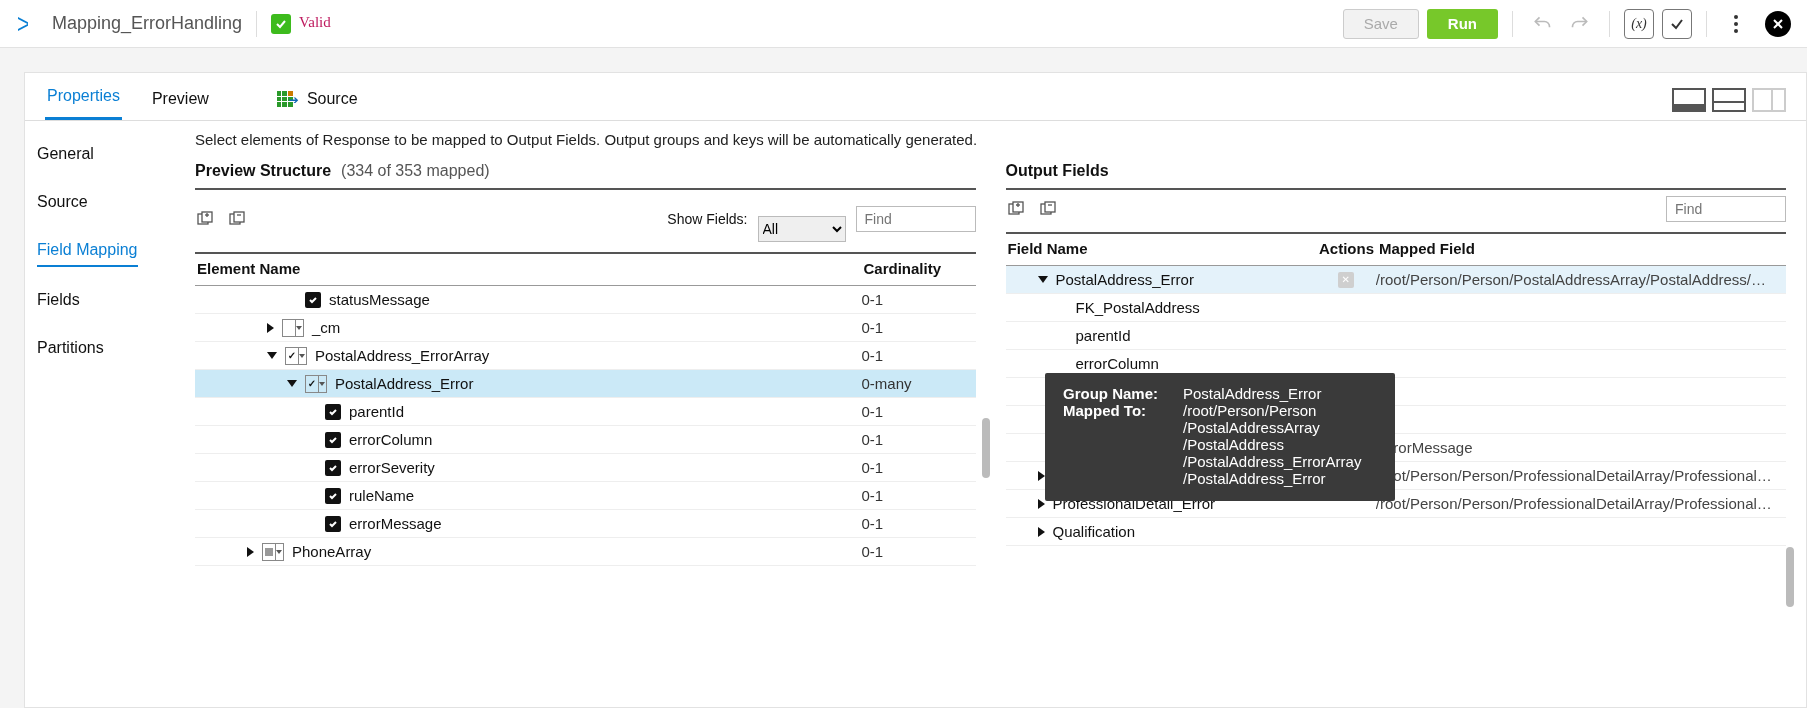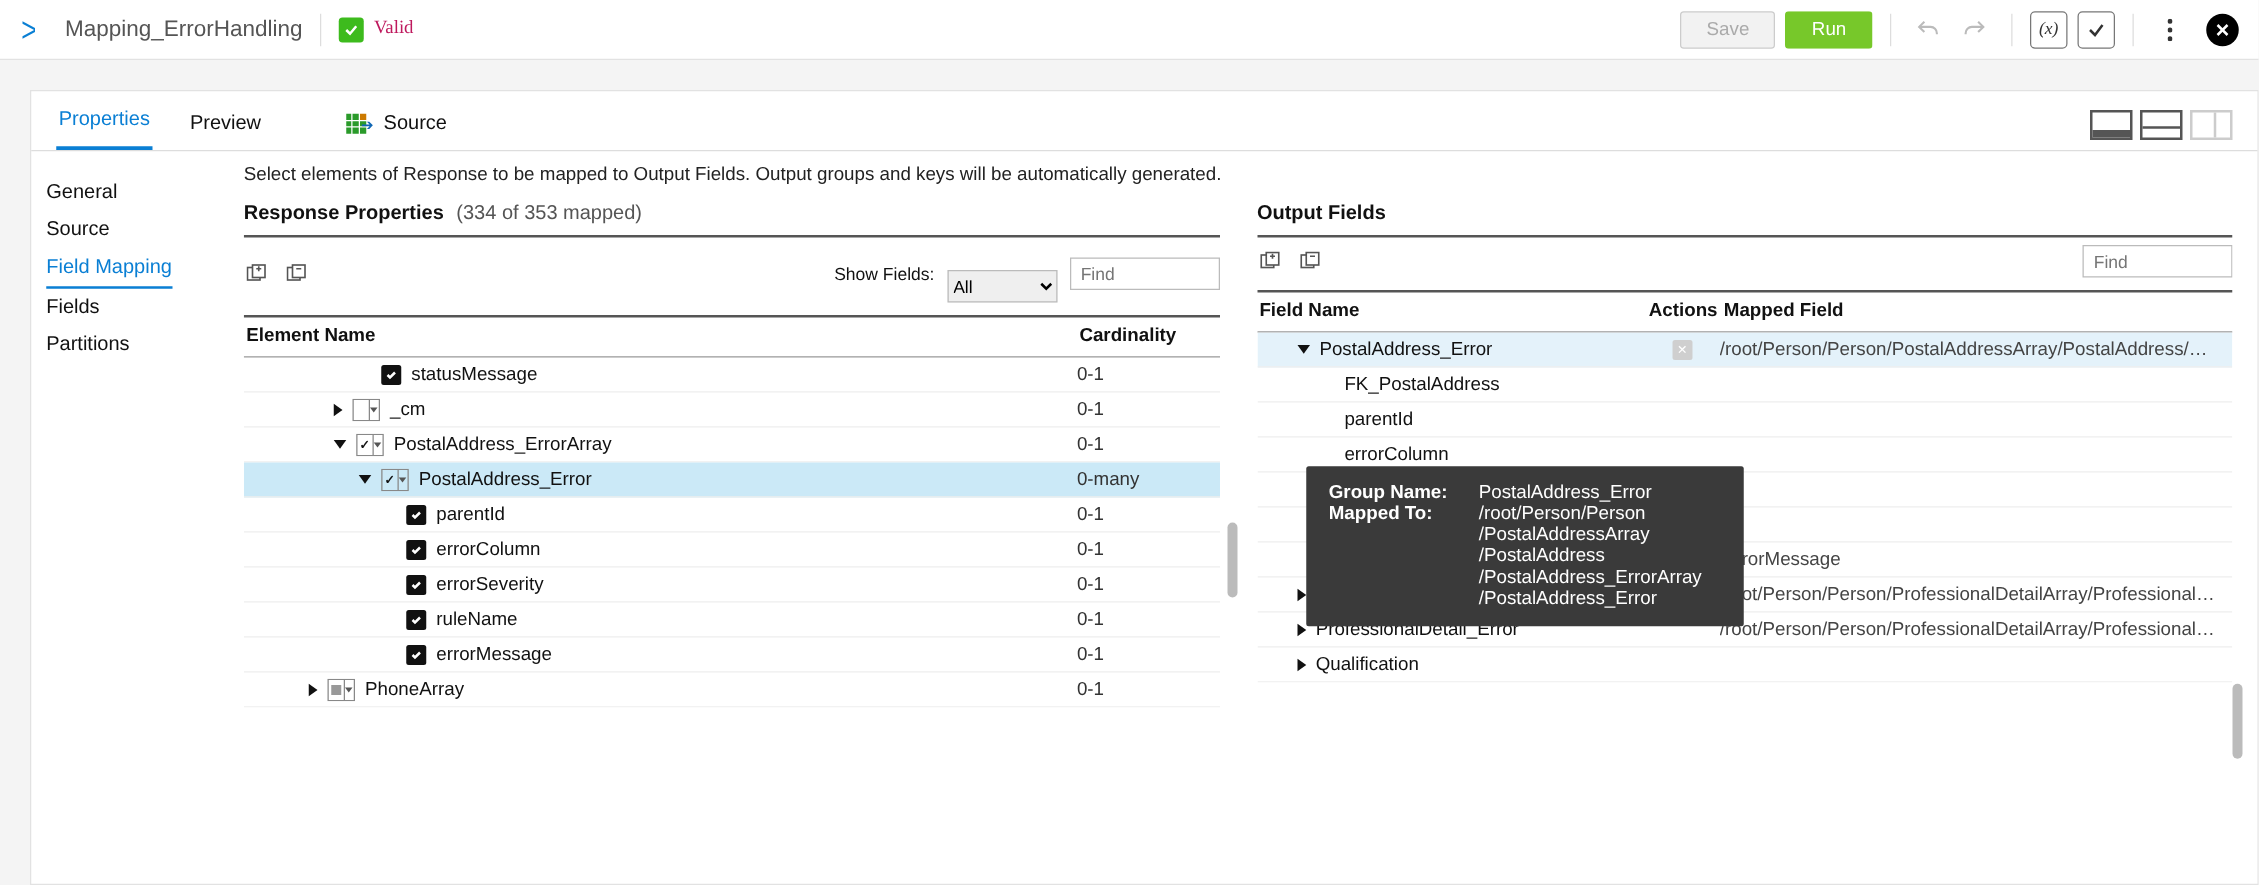--- a/index.html
+++ b/index.html
@@ -10,21 +10,21 @@
   .topbar { height:48px; background:#fff; border-bottom:1px solid #e2e2e2; display:flex; align-items:center; padding:0 16px; gap:1px;}
   .topbar .left { display:flex; align-items:center; gap:14px; }
   .topbar .title { font-size:18px; color:#555; }
   .topbar .divider { width:1px; height:26px; background:#ddd; }
   .valid-badge { display:flex; align-items:flex-start; gap:8px; color:#be185d; font-size:15px;font-family:Liberation Serif, serif;}
   .valid-check { width:20px; height:20px; background:#3dbb1d; border-radius:3px; display:flex; align-items:center; justify-content:center;}
   .valid-check svg { stroke:#fff; }
   .topbar .right { margin-left:auto; display:flex; align-items:center; gap:8px; }
   .btn { height:30px; padding:0 20px; border-radius:3px; font-size:15px; display:flex; align-items:center; justify-content:center; cursor:pointer; border:1px solid transparent;}
   .btn-save { background:#f2f2f2; border:1px solid #ccc; color:#aaa; }
-  .btn-run { background:#77c82a; color:#fff; font-weight:400; }
+  .btn-run { background:#77c82a; color:#fff; font-weight:700; }
   .iconbtn { width:30px; height:30px; border:1px solid #777; border-radius:4px; display:flex; align-items:center; justify-content:center; cursor:pointer; color:#333;}
   .iconbare { width:30px; height:30px; display:flex; align-items:center; justify-content:center; color:#bbb; font-size:18px;}
   .closewin { width:26px; height:26px; border-radius:50%; background:#000; color:#fff; display:flex; align-items:center; justify-content:center; font-size:16px; margin-left:6px;}
 
   
   .panel-wrap { flex:1; display:flex; padding:24px 0 0 24px;  }
   .panel { flex:1; background:#fff; border:1px solid #e2e2e2; display:flex; flex-direction:column; position:relative;justify-content:center;}
 
   .tabsbar { height:48px; border-bottom:1px solid #ddd; display:flex; align-items:flex-end; padding:0 20px; gap:28px;}
   .tab { padding:10px 2px 12px; font-size:16px; cursor:pointer; color:#111;}
@@ -34,21 +34,21 @@
   .layoutbtn { width:34px; height:24px; border:2px solid #555; display:inline-block;}
   .layoutbtn.b { position:relative;}
   .layoutbtn.b::after{content:"";position:absolute;left:0;right:0;top:55%;height:2px;background:#555;}
   .layoutbtn.c { position:relative; border-color:#ccc;}
   .layoutbtn.c::after{content:"";position:absolute;top:0;bottom:0;left:55%;width:2px;background:#ccc;}
   .layoutbtn.a { position:relative;}
   .layoutbtn.a::after{content:"";position:absolute;left:0;right:0;bottom:0;height:6px;background:#555;}
 
   
   .body { flex:1; display:flex; overflow:hidden;}
-  .sidemenu { width:140px; padding:18px 0 0 12px; display:flex; flex-direction:column; }
+  .sidemenu { width:140px; padding:18px 0 0 12px; display:flex; flex-direction:column; gap:18px;}
   .sideitem { font-size:16px; color:#111; padding:6px 0; cursor:pointer;}
   .sideitem.active { color:#0a7fd4; border-bottom:2px solid #0a7fd4; width:fit-content; font-weight:500;}
 
   .content { flex:1; padding:10px 20px 10px 30px; display:flex; flex-direction:column; gap:10px; overflow:hidden; position:relative;}
   .helptext{ font-size:15px; color:#222; }
   .two-col { flex:1; display:flex; gap:30px; overflow:hidden;}
   .col { flex:1; display:flex; flex-direction:column; min-width:0; position:relative;}
 
   .col-head { font-size:16px; padding:4px 0 8px; border-bottom:2px solid #555; display:flex; align-items:baseline; gap:10px;}
   .col-head .title { font-weight:700;}
@@ -207,21 +207,21 @@
         <div class="sideitem"><span>Partitions</span></div>
       </div>
 
       <div class="content">
         <div class="helptext">Select elements of Response to be mapped to Output Fields. Output groups and keys will be automatically generated.</div>
 
         <div class="two-col">
 
           <div class="col">
             <div class="col-head">
-              <span class="title">Response Properties</span>
+              <span class="title">Preview Structure</span>
               <span class="sub">(334 of 353 mapped)</span>
             </div>
             <div class="toolbar-row">
               <span class="miniicon">
                 <svg width="18" height="16" viewBox="0 0 18 16" fill="none" stroke="#555" stroke-width="1.3">
                     <rect x="1" y="3" width="10" height="10"></rect>
                     <rect x="5" y="1" width="10" height="10" fill="#fff"></rect>
                     <line x1="8" y1="4" x2="12" y2="4"></line>
                     <line x1="10" y1="2" x2="10" y2="6"></line>
                   </svg>

